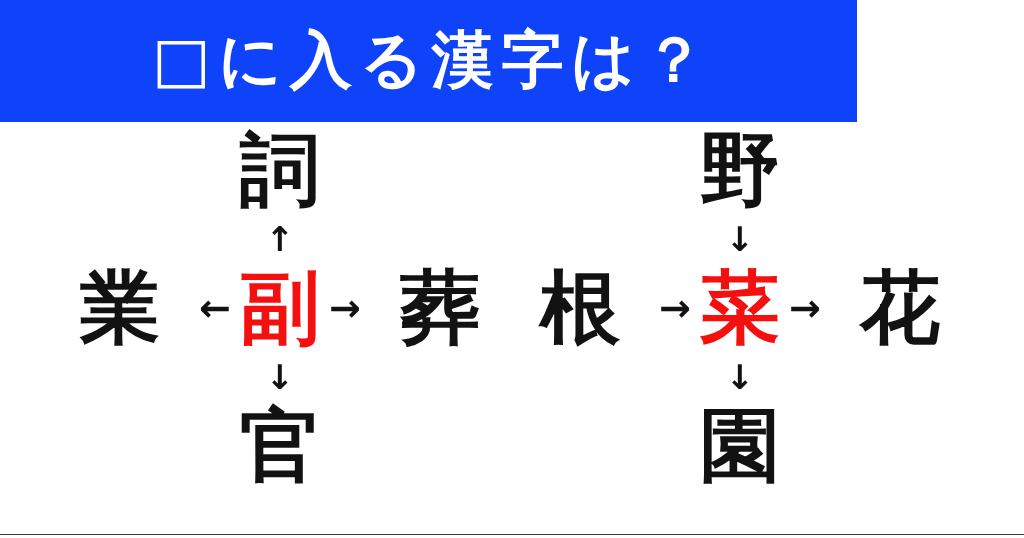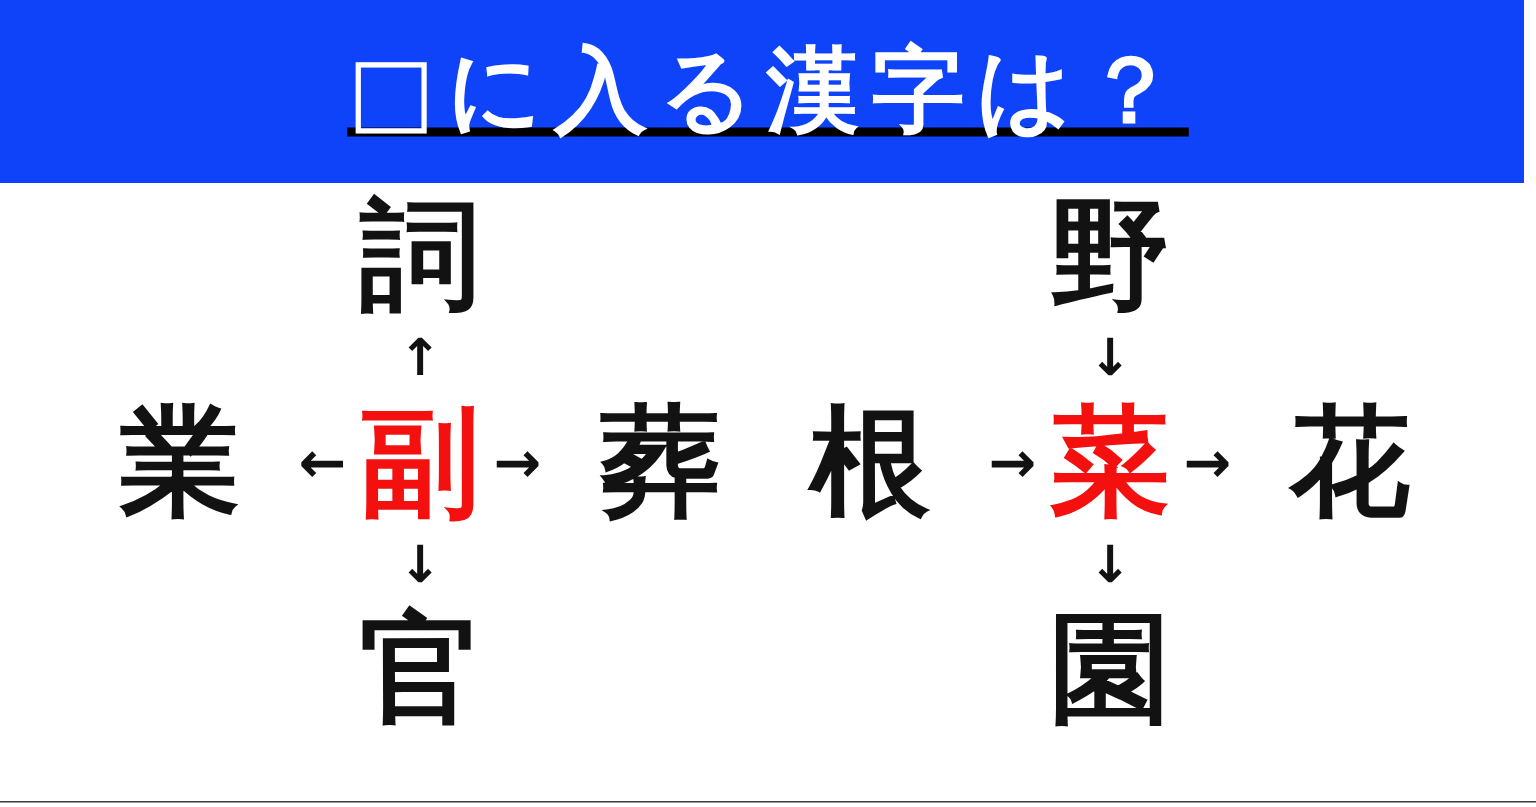--- a/index.html
+++ b/index.html
@@ -22,28 +22,27 @@
     height: 538px;
     background: #ffffff;
     box-sizing: border-box;
   }
 
   
   .banner {
     position: absolute;
     left: 0;
     top: 0;
-    width: 1016px;
+    width: 857px;
     height: 122px;
     background: #0f43fa;
     display: flex;
     align-items: center;
     justify-content: center;
     overflow: hidden;
-    text-decoration: underline;
   }
   .banner-title {
     color: #ffffff;
     font-family: "DejaVu Sans", "Liberation Sans", sans-serif;
     font-size: 62px;
     font-weight: 700;
     line-height: 1;
     letter-spacing: 8px;
     text-indent: 8px;
     white-space: nowrap;

